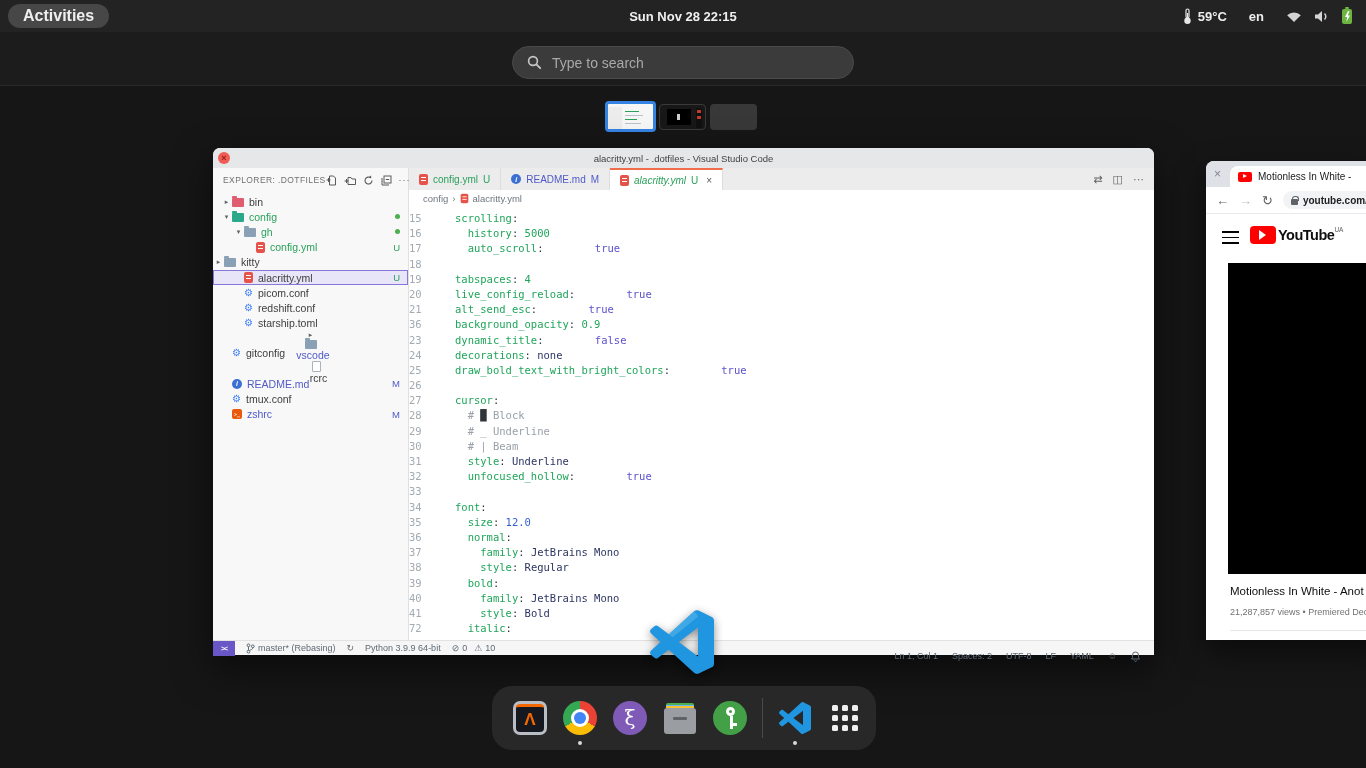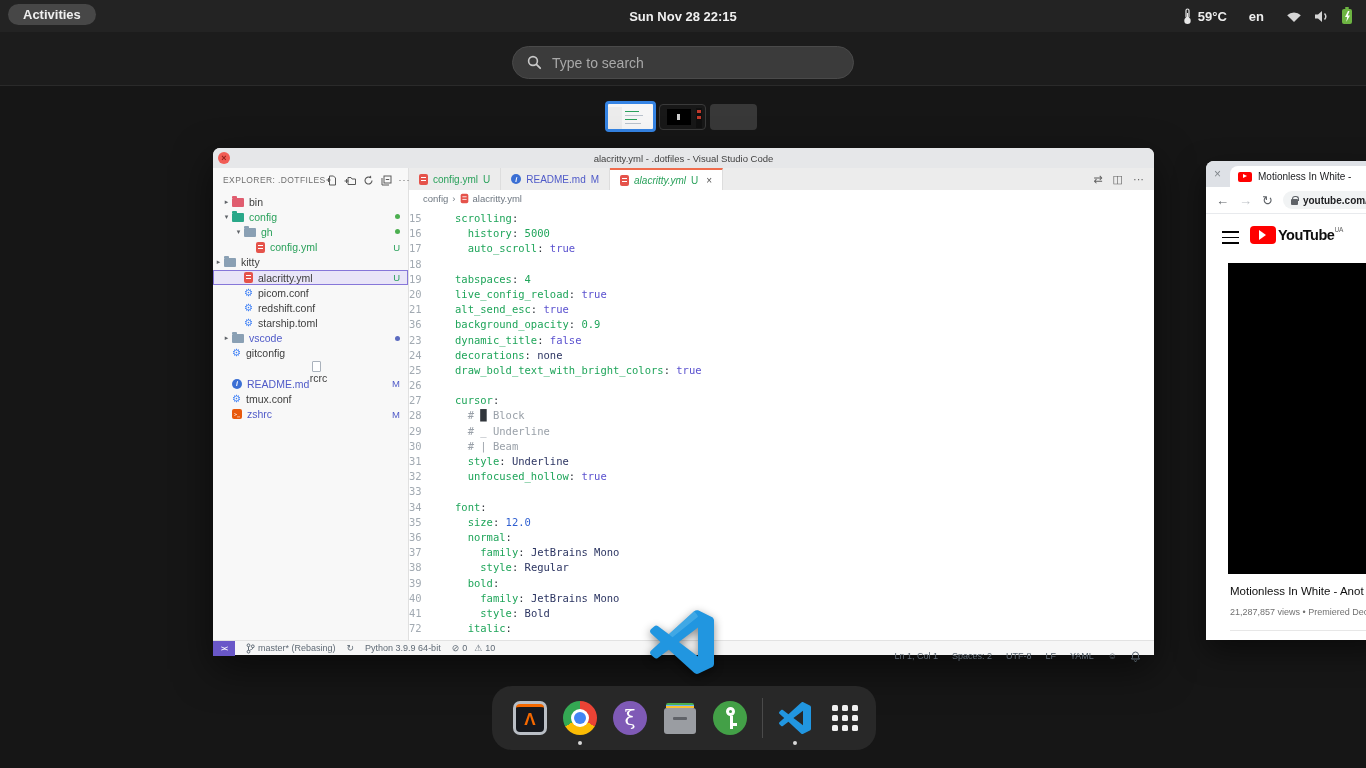--- a/index.html
+++ b/index.html
@@ -1,21 +1,21 @@
 <!DOCTYPE html>
 <html><head>
 <meta charset="utf-8">
 <style>
   * { margin:0; padding:0; box-sizing:border-box; }
   html,body { width:1366px; height:768px; background:#101010; font-family:"Liberation Sans", sans-serif; }
   #screen { position:relative; width:1366px; height:768px; overflow:hidden; background:#161616; }
 
   
   #topbar { position:absolute; left:0; top:0; width:1366px; height:32px; background:#232323; display:flex; align-items:center; color:#e8e8e8; }
-  #activities { position:absolute; left:8px; top:4px; padding:3px 15px; background:#474747; border-radius:15px; color:#efefef; font-size:13px; font-weight:bold; }
+  #activities { position:absolute; left:8px; top:4px; padding:3px 15px; background:#474747; border-radius:15px; color:#efefef; font-size:16px; font-weight:bold; }
   #clock { position:absolute; left:0; right:0; text-align:center; font-size:13px; font-weight:bold; color:#f0f0f0; }
   #sysarea { position:absolute; right:14px; top:0; height:32px; display:flex; align-items:center; gap:22px; }
   .sys-item { display:flex; align-items:center; gap:6px; font-size:13px; font-weight:bold; color:#eeeeee; }
   .batt { width:10px; height:15px; background:#6db442; border-radius:2px; position:relative; display:flex; align-items:center; justify-content:center; }
   .batt::before { content:""; position:absolute; top:-2px; left:3px; width:4px; height:2px; background:#6db442; border-radius:1px; }
 
   
   #overview-top { position:absolute; left:0; top:32px; width:1366px; height:54px; background:#1c1c1c; border-bottom:1px solid #2a2a2a; }
   #searchbox { position:absolute; left:512px; top:46px; width:342px; height:33px; background:#3b3b3b; border:1px solid #4a4a4a; border-radius:17px; display:flex; align-items:center; }
   #searchbox svg { margin-left:14px; }
@@ -73,21 +73,21 @@
   .vtab .close { color:#555; font-size:10px; margin-left:3px; }
   .tab-green { color:#2aa15b; } .tab-blue { color:#4f5ac8; }
   .vtab.italic .tl { font-style:italic; }
   #tab-actions { margin-left:auto; display:flex; align-items:center; gap:10px; padding-right:10px; color:#616161; font-size:11px; }
   #vs-crumbs { height:16px; display:flex; align-items:center; gap:4px; padding-left:14px; font-size:9.5px; color:#6e7781; }
   #vs-code { position:absolute; left:0; right:0; top:38px; bottom:0; overflow:hidden; padding-top:6px; font-family:"DejaVu Sans Mono",monospace; font-size:10.5px; }
   .code-line { height:15.2px; display:flex; white-space:pre; }
   .ln { width:34px; text-align:left; color:#a2aab2; flex:none; }
   .lt { margin-left:12px; }
   .tk-k { color:#1fa55a; } .tk-p { color:#30353b; } .tk-n { color:#1fa55a; }
-  .tk-b { color:#5a51cf; } .tk-s { color:#2c3562; } .tk-c { color:#9aa1a9; } .tk-nb { color:#2f5fd0; }
+  .tk-b { color:#5a51cf;margin-left:45px; } .tk-s { color:#2c3562; } .tk-c { color:#9aa1a9; } .tk-nb { color:#2f5fd0; }
 
   #vs-status { position:absolute; left:0; right:0; bottom:0; height:15px; background:#f6f6f6; border-top:1px solid #e2e2e2; display:flex; align-items:center; font-size:9px; color:#5f6a75; }
   #remote-block { width:22px; height:15px; background:#6957c8; color:#fff; font-size:7px; font-weight:bold; display:flex; align-items:center; justify-content:center; letter-spacing:-1px; }
   .st-item { display:flex; align-items:center; gap:3px; margin-left:11px; white-space:nowrap; }
   #vs-status .right { margin-left:auto; display:flex; align-items:center;margin-top:16px; }
   #vs-status .right .st-item { margin-left:0; margin-right:14px; }
 
   
   #chrome { position:absolute; left:1206px; top:161px; width:180px; height:479px; border-radius:8px 8px 0 0; box-shadow:0 12px 30px rgba(0,0,0,.5); background:#fff; overflow:hidden; }
   #ch-tabstrip { position:absolute; left:0; top:0; right:0; height:26px; background:#dee1e6; }
@@ -275,21 +275,21 @@
             <div class="trow" style="padding-left: 20px;">
               <span class="t-chev"></span>
               <span class="ic-gear">⚙</span>
               <span class="t-label lc-plain">redshift.conf</span>
             </div>
             <div class="trow" style="padding-left: 20px;">
               <span class="t-chev"></span>
               <span class="ic-gear">⚙</span>
               <span class="t-label lc-plain">starship.toml</span>
             </div>
-            <div class="trow" style="padding-left: 8px;">
+            <div class="trow" style="padding-left: 8px; flex-direction: column;">
               <span class="t-chev">▸</span>
               <span class="ic-folder" style="background: rgb(138, 160, 180);"></span>
               <span class="t-label lc-blue">vscode</span>
               <span class="dot" style="background: rgb(92, 107, 192);"></span>
             </div>
             <div class="trow" style="padding-left: 8px;">
               <span class="t-chev"></span>
               <span class="ic-gear">⚙</span>
               <span class="t-label lc-plain">gitconfig</span>
             </div>

